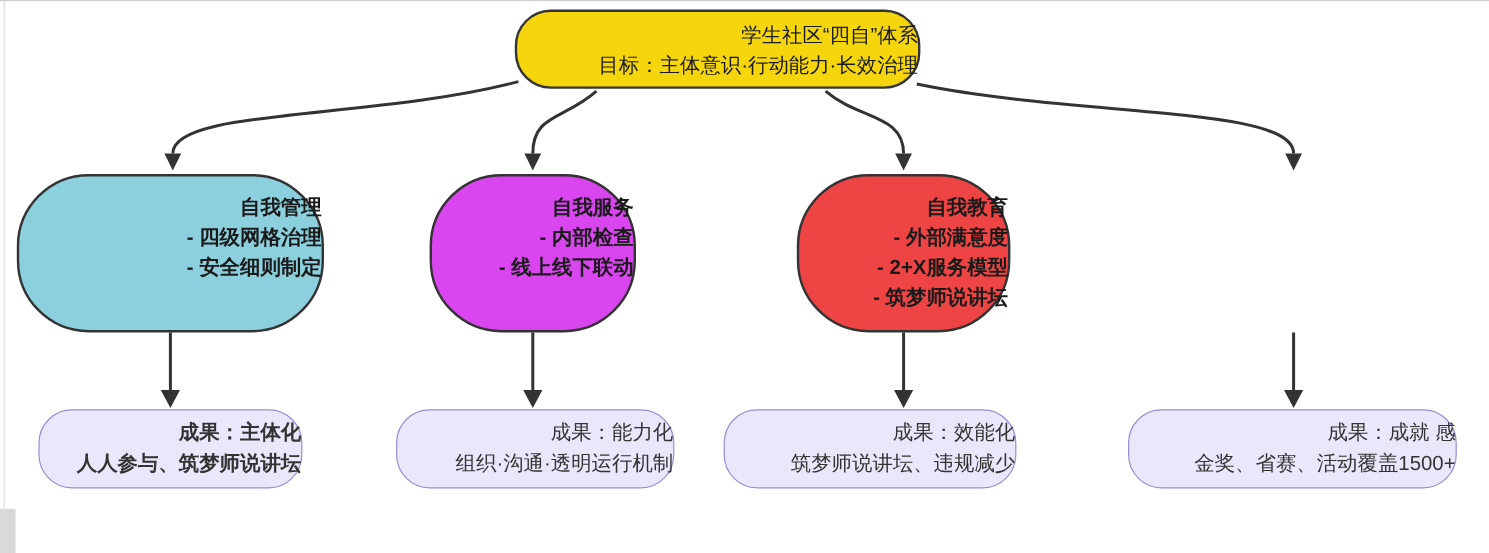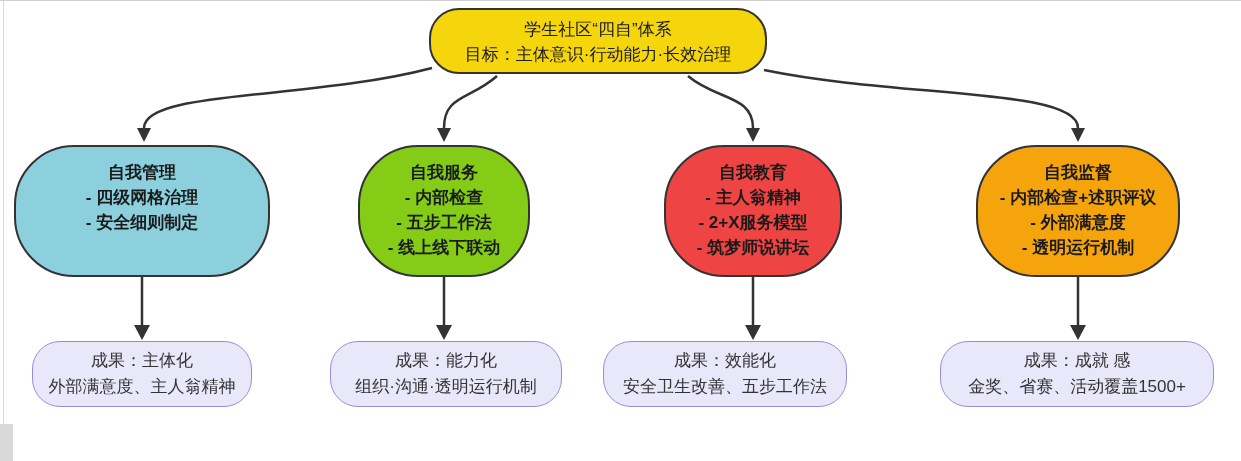--- a/index.html
+++ b/index.html
@@ -21,53 +21,53 @@
   }
   .corner-block{
     position:absolute;left:0;top:424px;width:13px;height:37px;background:#d9d9d9;
   }
   .edges{
     position:absolute;left:0;top:0;width:1241px;height:461px;
   }
   .node{
     position:absolute;
     box-sizing:border-box;
-    text-align:center;
+    text-align:right;
     color:#1a1a1a;
     font-size:17px;
     line-height:25px;
   }
   .node-root{
     left:429px;top:8px;width:338px;height:66px;
     background:#f5d60d;
     border:2px solid #333333;
     border-radius:30px;
     padding-top:7px;
   }
   .node-mid{
     top:145px;height:132px;
     border:2px solid #333333;
     border-radius:60px;
     padding-top:13px;
     font-weight:bold;
   }
   .node-mid-0{left:14px;width:256px;background:#8ccfdd;}
-  .node-mid-1{left:358px;width:172px;background:#84cc16;}
+  .node-mid-1{left:358px;width:172px;background:#d946ef;}
   .node-mid-2{left:664px;width:178px;background:#ef4444;}
   .node-mid-3{left:976px;width:204px;background:#f5a40b;}
   .node-outcome{
     top:341px;height:66px;
     background:#e9e7fa;
     border:1.5px solid #9c8bd4;
     border-radius:28px;
     padding-top:6px;
     color:#333333;
     line-height:26px;
   }
-  .node-outcome-0{left:32px;width:220px;}
+  .node-outcome-0{left:32px;width:220px;font-weight:bold;}
   .node-outcome-1{left:330px;width:232px;}
   .node-outcome-2{left:603px;width:244px;}
   .node-outcome-3{left:940px;width:274px;}
   .node-title{white-space:nowrap;}
   .node-line{white-space:nowrap;}
 </style>
 </head>
 <body>
 
 <div class="canvas">
@@ -106,51 +106,44 @@
 
   <div class="node node-mid node-mid-0">
     <div class="node-title">自我管理</div>
     <div class="node-line">- 四级网格治理</div>
     <div class="node-line">- 安全细则制定</div>
   </div>
 
   <div class="node node-mid node-mid-1">
     <div class="node-title">自我服务</div>
     <div class="node-line">- 内部检查</div>
-    <div class="node-line">- 五步工作法</div>
     <div class="node-line">- 线上线下联动</div>
   </div>
 
   <div class="node node-mid node-mid-2">
     <div class="node-title">自我教育</div>
-    <div class="node-line">- 主人翁精神</div>
+    <div class="node-line">- 外部满意度</div>
     <div class="node-line">- 2+X服务模型</div>
     <div class="node-line">- 筑梦师说讲坛</div>
   </div>
 
-  <div class="node node-mid node-mid-3">
-    <div class="node-title">自我监督</div>
-    <div class="node-line">- 内部检查+述职评议</div>
-    <div class="node-line">- 外部满意度</div>
-    <div class="node-line">- 透明运行机制</div>
-  </div>
 
   <div class="node node-outcome node-outcome-0">
     <div class="node-title">成果：主体化</div>
-    <div class="node-line">外部满意度、主人翁精神</div>
+    <div class="node-line">人人参与、筑梦师说讲坛</div>
   </div>
 
   <div class="node node-outcome node-outcome-1">
     <div class="node-title">成果：能力化</div>
     <div class="node-line">组织·沟通·透明运行机制</div>
   </div>
 
   <div class="node node-outcome node-outcome-2">
     <div class="node-title">成果：效能化</div>
-    <div class="node-line">安全卫生改善、五步工作法</div>
+    <div class="node-line">筑梦师说讲坛、违规减少</div>
   </div>
 
   <div class="node node-outcome node-outcome-3">
     <div class="node-title">成果：成就 感</div>
     <div class="node-line">金奖、省赛、活动覆盖1500+</div>
   </div>
 
 </div>
 
 </body></html>

